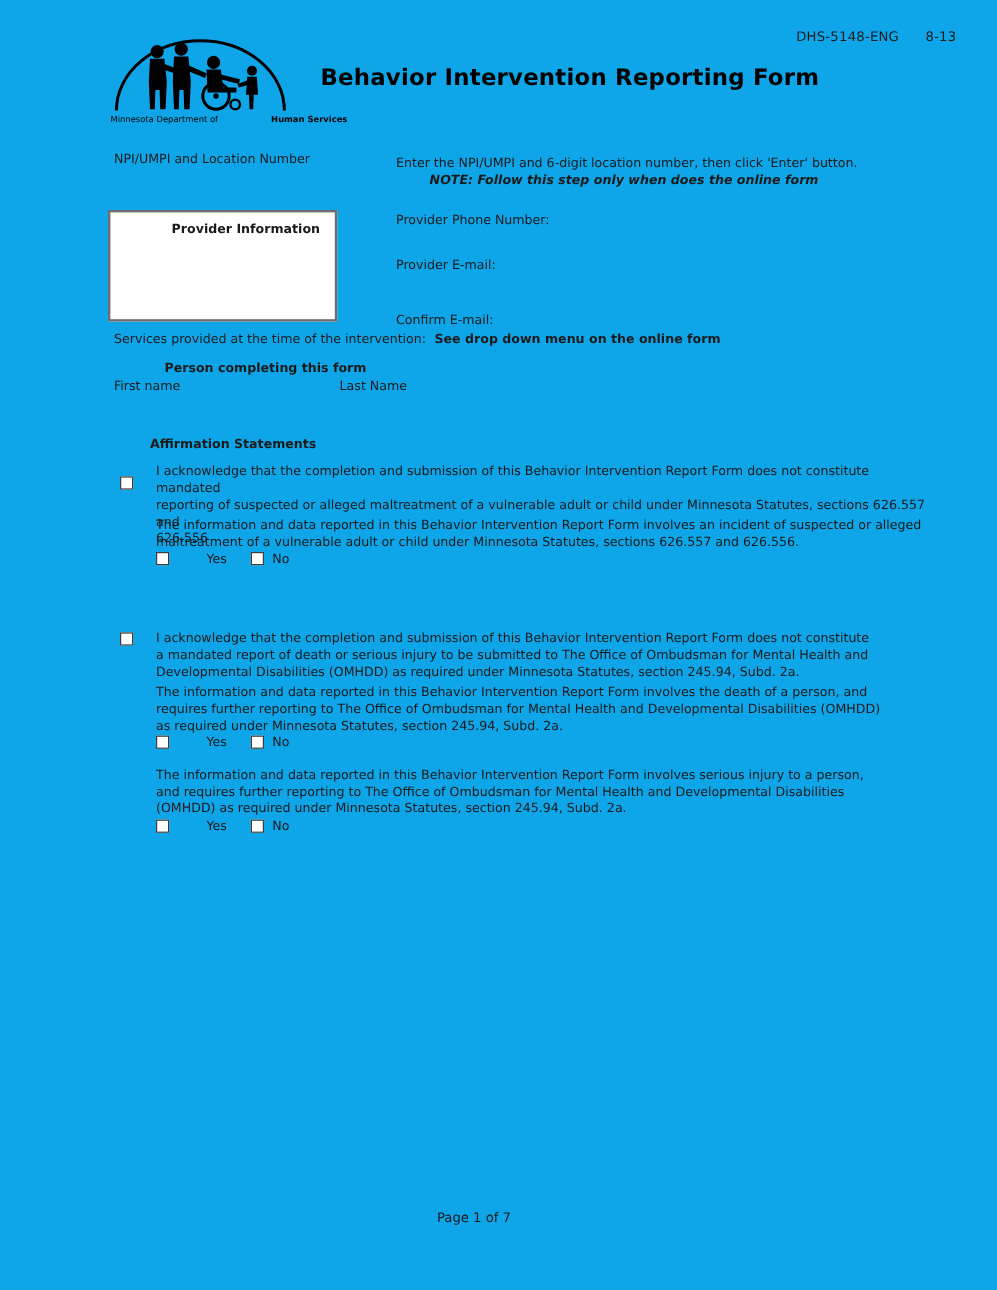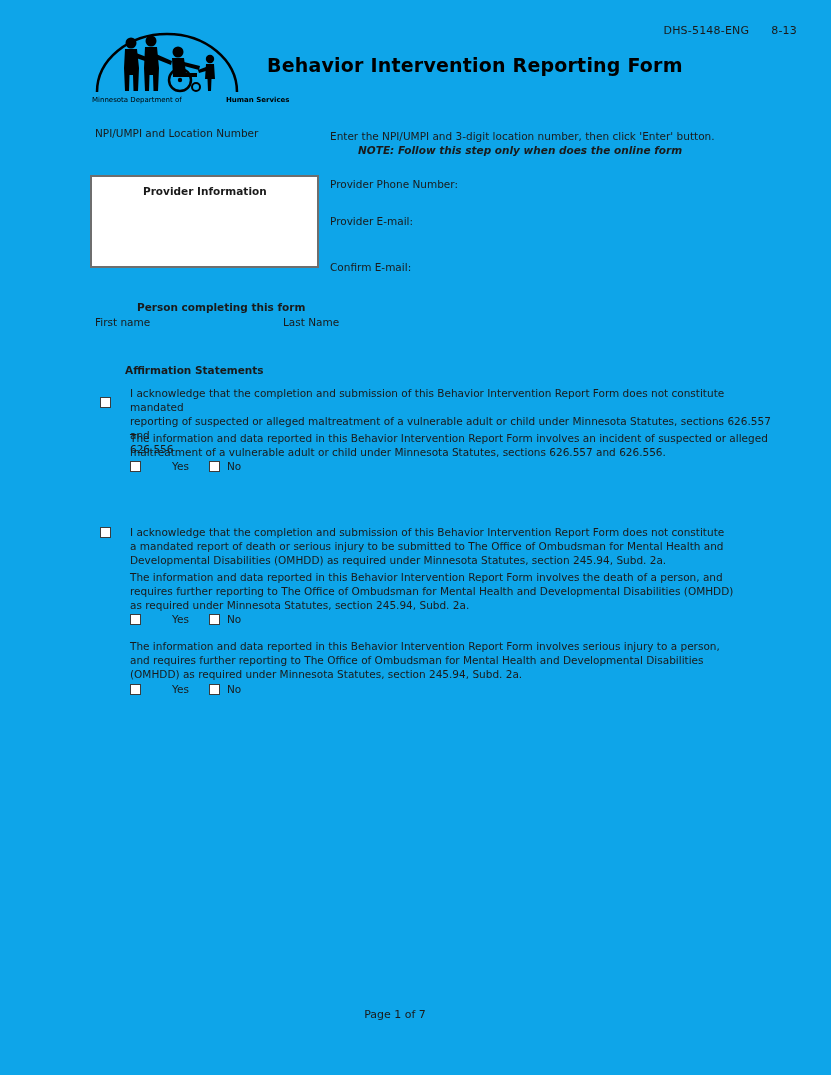--- a/index.html
+++ b/index.html
@@ -21,21 +21,21 @@
   .logo { left:92px; top:28px; width:150px; height:80px; }
   .logo-caption { position:absolute; left:0; top:68px; width:150px; font-size:7px; line-height:9px; white-space:nowrap; color:#000; }
 
   .form-title { left:267px; top:58px; font-size:19px; font-weight:bold; color:#000; letter-spacing:0.2px; }
 
   .npi-label { left:95px; top:126px; }
   .npi-instructions { left:330px; top:129px; }
   .npi-note { margin-left:28px; }
 
   .provider-box {
-    left:90px; top:175px; width:229px; height:93px;
+    left:90px; top:175px; width:191px; height:93px;
     border:2px solid #6e6e6e; background:#fff; padding:7px 9px;
   }
   .provider-phone { left:330px; top:177px; }
   .provider-email { left:330px; top:214px; }
   .confirm-email  { left:330px; top:260px; }
 
   .services-line { left:95px; top:276px; }
   .services-line .val { font-weight:bold; margin-left:7px; }
 
   .person-heading { left:95px; top:300px; }
@@ -103,31 +103,34 @@
     </svg>
     <div class="logo-caption">
       <span>Minnesota Department of </span><span class="b">Human Services</span>
     </div>
   </div>
 
   <div class="abs form-title">Behavior Intervention Reporting Form</div>
 
   <div class="abs npi-label">NPI/UMPI and Location Number</div>
   <div class="abs npi-instructions">
-    <div>Enter the NPI/UMPI and 3-digit location number, then click 'Enter' button.</div>
+    <div>Enter the NPI/UMPI and 6-digit location number, then click 'Enter' button.</div>
     <div class="bi npi-note">NOTE:  Follow this step only when does the online form</div>
   </div>
 
   <div class="abs provider-box">
     <span class="b">Provider Information</span>
   </div>
   <div class="abs provider-phone">Provider Phone Number:</div>
   <div class="abs provider-email">Provider E-mail:</div>
   <div class="abs confirm-email">Confirm E-mail:</div>
 
+  <div class="abs services-line">
+    <span>Services provided at the time of the intervention:</span><span class="val">See drop down menu on the online form</span>
+  </div>
 
   <div class="abs person-heading b">Person completing this form</div>
   <div class="abs first-name">First name</div>
   <div class="abs last-name">Last Name</div>
 
   <div class="abs aff-heading b">Affirmation Statements</div>
 
   <span class="cb cb-main cb1"></span>
   <div class="para pre p1a">I acknowledge that the completion and submission of this Behavior Intervention Report Form does not constitute mandated
 reporting of suspected or alleged maltreatment of a vulnerable adult or child under Minnesota Statutes, sections 626.557 and

